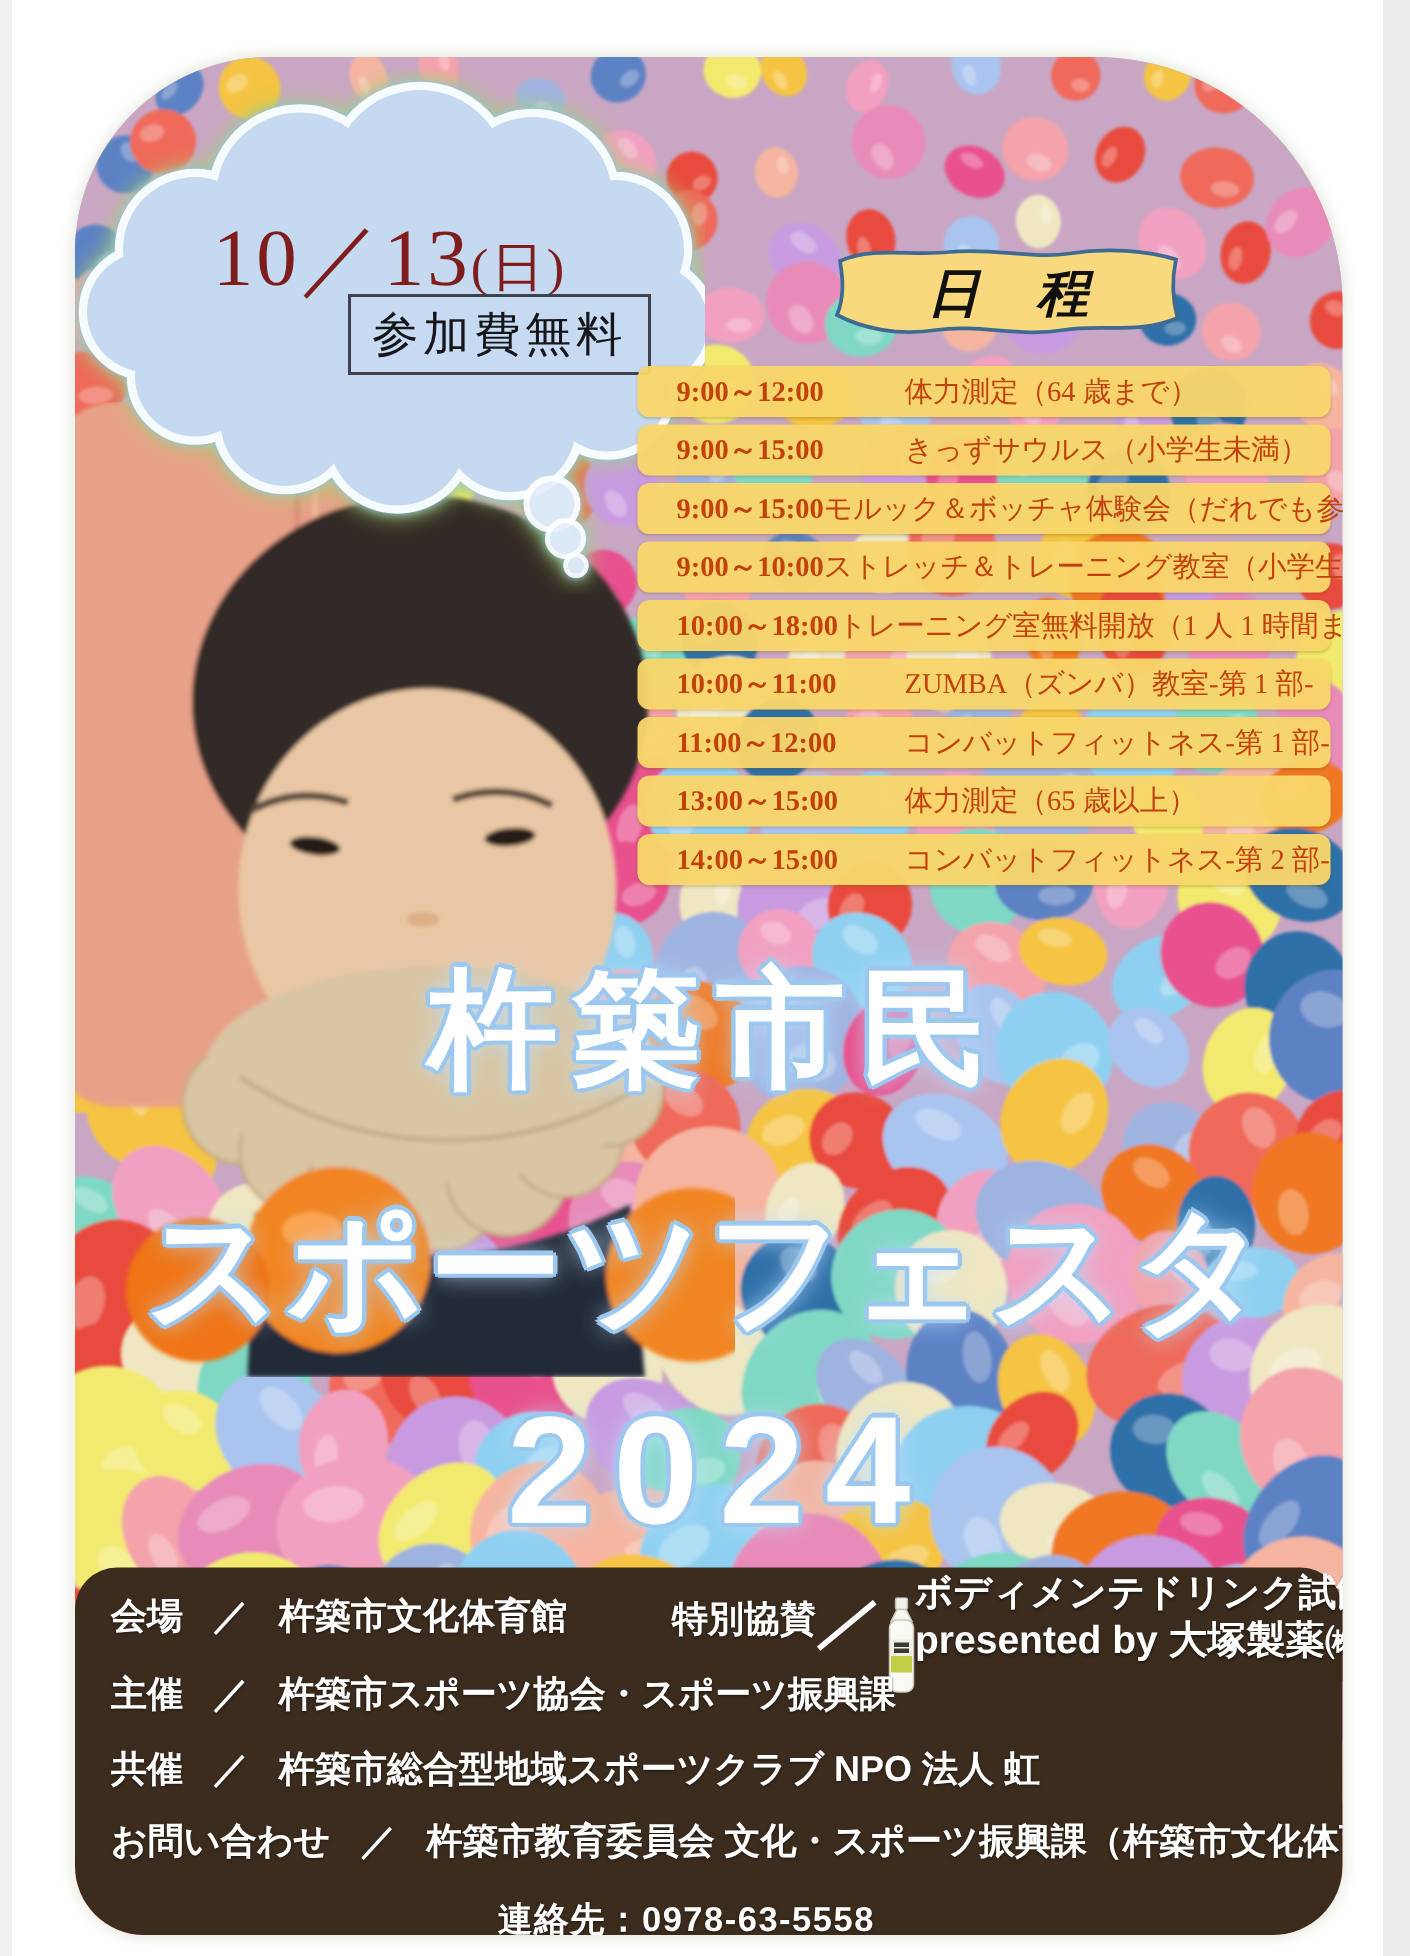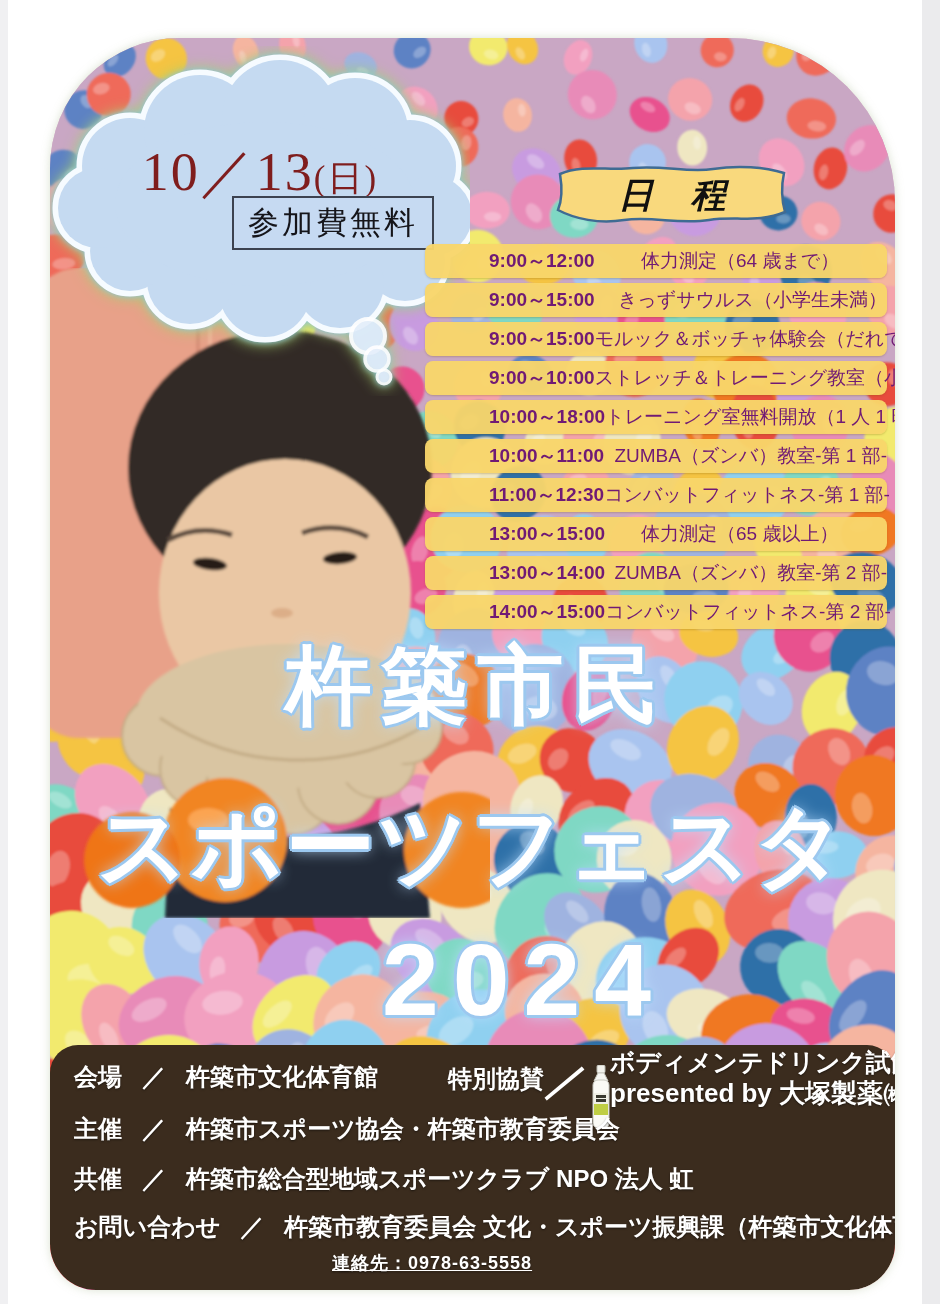--- a/index.html
+++ b/index.html
@@ -38,37 +38,37 @@
     position:absolute;left:0;top:14px;width:100%;text-align:center;
     font-size:35px;font-weight:bold;color:#101010;letter-spacing:14px;text-indent:14px;
   }
 
   
   .schedule{position:absolute;left:375px;top:206px;width:462px;z-index:4;}
   .sch-row{
     display:flex;align-items:center;height:34px;margin-bottom:5px;
     background:rgba(248,213,106,0.96);border-radius:8px;
     box-shadow:0 1px 2px rgba(110,80,0,0.25);
-    font-family:Liberation Sans, sans-serif;color:#701a75;padding-left:38px;
+    font-family:Liberation Serif, serif;color:#c2410c;
   }
   .sch-time{width:152px;padding-left:26px;font-size:19px;font-weight:bold;white-space:nowrap;}
   .sch-event{font-size:19px;white-space:nowrap;text-align:right;}
 
   
   .big-title{
     position:absolute;left:0;width:845px;text-align:center;z-index:5;
     color:#ffffff;font-weight:bold;white-space:nowrap;
     text-shadow:
       -3px 0 #9cc8ef,3px 0 #9cc8ef,0 -3px #9cc8ef,0 3px #9cc8ef,
       -2px -2px #9cc8ef,2px 2px #9cc8ef,-2px 2px #9cc8ef,2px -2px #9cc8ef,
       0 0 16px #bfe0ff;
   }
   .title1{top:590px;font-size:86px;letter-spacing:10px;text-indent:10px;}
   .title2{top:748px;font-size:90px;letter-spacing:2px;}
-  .title3{top:884px;font-size:102px;letter-spacing:14px;text-indent:14px;padding-left:44px;}
+  .title3{top:884px;font-size:102px;letter-spacing:14px;text-indent:14px;}
 
   
   .footer{
     position:absolute;left:0;top:1007px;width:845px;height:245px;z-index:6;
     border-radius:28px 28px 46px 46px;
     background:
       repeating-linear-gradient(92deg,rgba(0,0,0,0.28) 0 2px,rgba(0,0,0,0) 2px 8px),
       repeating-linear-gradient(88deg,rgba(255,255,255,0.05) 0 1px,rgba(0,0,0,0) 1px 10px),
       linear-gradient(180deg,#463categorical0,#2f2315);
     background-color:#3b2c1e;
@@ -80,21 +80,21 @@
   .f-row{
     position:absolute;left:24px;display:flex;gap:20px;align-items:baseline;
     color:#ffffff;font-weight:bold;font-size:24px;white-space:nowrap;
     text-shadow:0 1px 2px rgba(0,0,0,0.5);
   }
   .f-row .sep{font-size:24px;}
   .f-venue{top:16px;text-align:right;}
   .f-host{top:68px;}
   .f-cohost{top:118px;}
   .f-inquiry{top:166px;}
-  .f-contact{top:206px;left:282px;font-size:18px;letter-spacing:1px;text-decoration:underline;}
+  .f-contact{top:219px;left:282px;font-size:23px;letter-spacing:1px;}
 
   .sponsor{position:absolute;left:398px;top:6px;width:447px;height:90px;color:#fff;}
   .sponsor-label{position:absolute;left:0;top:12px;font-size:24px;font-weight:bold;white-space:nowrap;text-shadow:0 1px 2px rgba(0,0,0,0.5);}
   .sponsor-slash{position:absolute;left:98px;top:2px;font-size:42px;font-weight:bold;transform:rotate(8deg);}
   .sponsor-bottle{position:absolute;left:142px;top:14px;}
   .sponsor-text{position:absolute;left:162px;top:-4px;width:283px;text-align:right;font-weight:bold;line-height:31px;text-shadow:0 1px 2px rgba(0,0,0,0.5);}
   .sponsor-line1{font-size:25px;white-space:nowrap;}
   .sponsor-line2{font-size:26px;white-space:nowrap;}
 </style>
 </head>
@@ -1076,30 +1076,26 @@
     </div>
     <div class="sch-row">
       <span class="sch-time">10:00～18:00</span>
       <span class="sch-event">トレーニング室無料開放（1 人 1 時間まで）</span>
     </div>
     <div class="sch-row">
       <span class="sch-time">10:00～11:00</span>
       <span class="sch-event">ZUMBA（ズンバ）教室-第 1 部-</span>
     </div>
     <div class="sch-row">
-      <span class="sch-time">11:00～12:30</span>
+      <span class="sch-time">11:00～12:00</span>
       <span class="sch-event">コンバットフィットネス-第 1 部-</span>
     </div>
     <div class="sch-row">
       <span class="sch-time">13:00～15:00</span>
       <span class="sch-event">体力測定（65 歳以上）</span>
-    </div>
-    <div class="sch-row">
-      <span class="sch-time">13:00～14:00</span>
-      <span class="sch-event">ZUMBA（ズンバ）教室-第 2 部-</span>
     </div>
     <div class="sch-row">
       <span class="sch-time">14:00～15:00</span>
       <span class="sch-event">コンバットフィットネス-第 2 部-</span>
     </div>
   </div>
 
   <div class="big-title title2">スポーツフェスタ</div>
   <div class="big-title title1">杵築市民</div>
   <div class="big-title title3">2024</div>
@@ -1125,21 +1121,21 @@
         </svg>
       </span>
       <span class="sponsor-text">
         <div class="sponsor-line1">ボディメンテドリンク試飲会</div>
         <div class="sponsor-line2">presented by 大塚製薬㈱</div>
       </span>
     </div>
     <div class="f-row f-host">
       <span>主催</span>
       <span class="sep">／</span>
-      <span>杵築市スポーツ協会・杵築市教育委員会</span>
+      <span>杵築市スポーツ協会・スポーツ振興課</span>
     </div>
     <div class="f-row f-cohost">
       <span>共催</span>
       <span class="sep">／</span>
       <span>杵築市総合型地域スポーツクラブ NPO 法人 虹</span>
     </div>
     <div class="f-row f-inquiry">
       <span>お問い合わせ</span>
       <span class="sep">／</span>
       <span>杵築市教育委員会 文化・スポーツ振興課（杵築市文化体育館内）</span>

